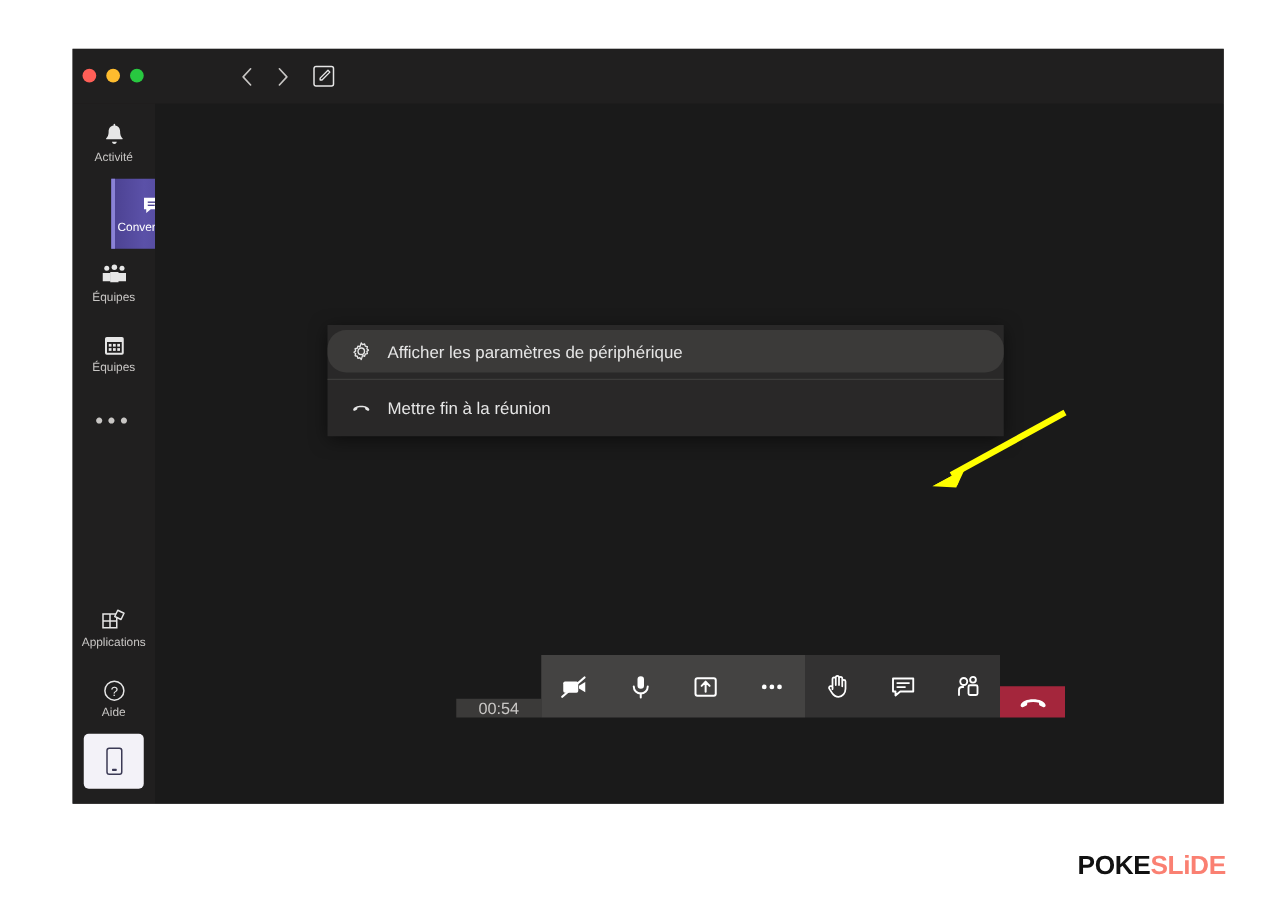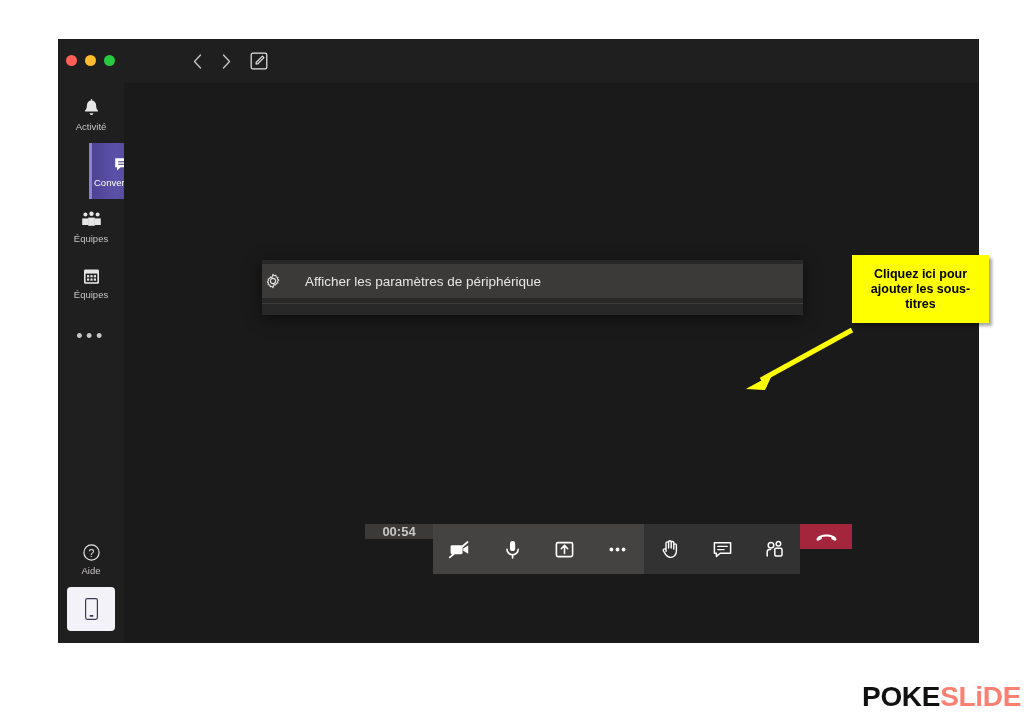--- a/index.html
+++ b/index.html
@@ -80,34 +80,34 @@
 
   
   .ctx-menu {
     position:absolute; left:204px; top:221px; width:541px;
     background:#292828;
     box-shadow:0 3px 14px rgba(0,0,0,.55);
     padding:4px 0 6px;
   }
   .ctx-item {
     position:relative; height:34px; display:flex; align-items:center;
-    padding-left:2px; gap:24px; color:#e6e6e6; font-size:13.5px;
+    padding-left:18px; gap:13px; color:#e6e6e6; font-size:13.5px;border-radius:15px;
   }
   .ctx-item.hovered { background:#3b3a39; }
   .ctx-item .ico { width:17px; height:17px; display:flex; align-items:center; justify-content:center; flex:0 0 17px; }
   .ctx-sep { height:1px; background:#3d3c3b; margin:5px 0 5px; }
   .ctx-item.highlight {
     outline:2px solid #ffff00; outline-offset:-1px;
     background:#353434;
   }
 
   
   .mtoolbar {
     position:absolute; left:307px; top:485px; width:487px; height:50px;
-    display:flex; align-items:flex-start;font-weight:bold;
+    display:flex; align-items:flex-end;
   }
   .seg { display:flex; align-items:center; }
   .seg-timer {
     width:68px; background:#3b3a39; color:#c8c6c4; font-size:13px;
     display:flex; align-items:center; justify-content:center;
   }
   .seg-a { width:211px; background:#444342; display:flex; align-items:center; justify-content:space-around; }
   .seg-b { width:156px; background:#333232; display:flex; align-items:center; justify-content:space-around; }
   .seg-end { width:52px; background:#a4263c; display:flex; align-items:center; justify-content:center; }
   .tbtn { width:44px; height:50px; display:flex; align-items:center; justify-content:center; color:#ffffff; }
@@ -119,21 +119,21 @@
     font-size:12.5px; font-weight:bold; line-height:1.2;
     display:flex; align-items:center; justify-content:center; text-align:center;
     padding:0 6px;
     box-shadow:3px 3px 3px rgba(0,0,0,.35);
   }
   .arrow-svg { position:absolute; left:740px; top:250px; width:260px; height:150px; pointer-events:none; }
 
   
   .logo {
     position:absolute; left:862px; top:681px;
-    font-size:28px; font-weight:bold; letter-spacing:-0.3px;
+    font-size:21px; font-weight:bold; letter-spacing:-0.3px;
   }
   .logo .k1 { color:#111111; }
   .logo .k2 { color:#fa8072; }
 </style>
 </head>
 <body>
 
 <div class="page">
 
   <div class="teams-window">
@@ -216,20 +216,28 @@
           <rect x="9.4" y="12.5" width="2.2" height="2.2" fill="#e6e6e6"></rect>
           <rect x="12.8" y="12.5" width="2.2" height="2.2" fill="#e6e6e6"></rect>
         </svg>
         <span class="lbl">Équipes</span>
       </div>
 
       <div class="rail-ellipsis">•••</div>
 
       <div class="rail-bottom">
         <div class="rail-item">
+          <svg width="22" height="21" viewBox="0 0 22 21">
+            <rect x="2.4" y="5.2" width="11" height="11" stroke="#e6e6e6" stroke-width="1.2" fill="none"></rect>
+            <path d="M8 5.2V16.2M2.4 10.7h11" stroke="#e6e6e6" stroke-width="1.2"></path>
+            <path d="M14.2 2.2l5 2.4-2.4 5-5-2.4z" stroke="#e6e6e6" stroke-width="1.2" fill="#201f1f" stroke-linejoin="round"></path>
+          </svg>
+          <span class="lbl">Applications</span>
+        </div>
+        <div class="rail-item">
           <svg width="21" height="21" viewBox="0 0 21 21">
             <circle cx="10.5" cy="10.5" r="7.6" stroke="#e6e6e6" stroke-width="1.2" fill="none"></circle>
             <text x="10.5" y="14.6" font-size="10.5" fill="#e6e6e6" text-anchor="middle" font-family="Liberation Sans, sans-serif">?</text>
           </svg>
           <span class="lbl">Aide</span>
         </div>
         <div class="rail-mobile">
           <svg width="17" height="24" viewBox="0 0 17 24">
             <rect x="2.6" y="1.6" width="11.8" height="20.8" rx="1.8" stroke="#3b3a55" stroke-width="1.2" fill="none"></rect>
             <rect x="6.6" y="18" width="3.8" height="1.7" rx=".5" fill="#3b3a55"></rect>
@@ -251,20 +259,28 @@
         </span>
         <span>Afficher les paramètres de périphérique</span>
       </div>
 
 
 
       <div class="ctx-sep"></div>
 
 
 
+      <div class="ctx-item">
+        <span class="ico">
+          <svg width="16" height="16" viewBox="0 0 16 16">
+            <path d="M1.6 9.4c.6-1.7 3.2-2.8 6.4-2.8s5.8 1.1 6.4 2.8c.3.9-.5 1.5-1.3 1.1l-1.4-.7c-.4-.2-.6-.6-.6-1v-.6c-1-.3-2-.4-3.1-.4s-2.1.1-3.1.4v.6c0 .4-.2.8-.6 1l-1.4.7c-.8.4-1.6-.2-1.3-1.1z" fill="#e6e6e6"></path>
+          </svg>
+        </span>
+        <span>Mettre fin à la réunion</span>
+      </div>
 
     </div>
 
     <div class="mtoolbar">
       <div class="seg seg-timer">00:54</div>
 
       <div class="seg seg-a">
         <div class="tbtn">
           <svg width="23" height="23" viewBox="0 0 23 23">
             <rect x="2.6" y="7.2" width="12" height="9" rx="1.4" fill="#ffffff"></rect>
@@ -325,21 +341,18 @@
     </div>
 
   </div>
 
   <svg class="arrow-svg" viewBox="0 0 260 150">
     <path d="M112 80 L 21 130" stroke="#ffff00" stroke-width="5" stroke-linecap="butt" fill="none"></path>
     <path d="M6 139 L 30 126 L 26 138 L 22 134 Z" fill="#ffff00"></path>
     <path d="M6 139 L 32 125 L 25 140 Z" fill="#ffff00"></path>
   </svg>
 
-  <div class="callout">
-    <span>Cliquez ici pour ajouter les sous-titres</span>
-  </div>
 
   <div class="logo">
     <span class="k1">POKE</span><span class="k2">SLiDE</span>
   </div>
 
 </div>
 
 </body></html>

